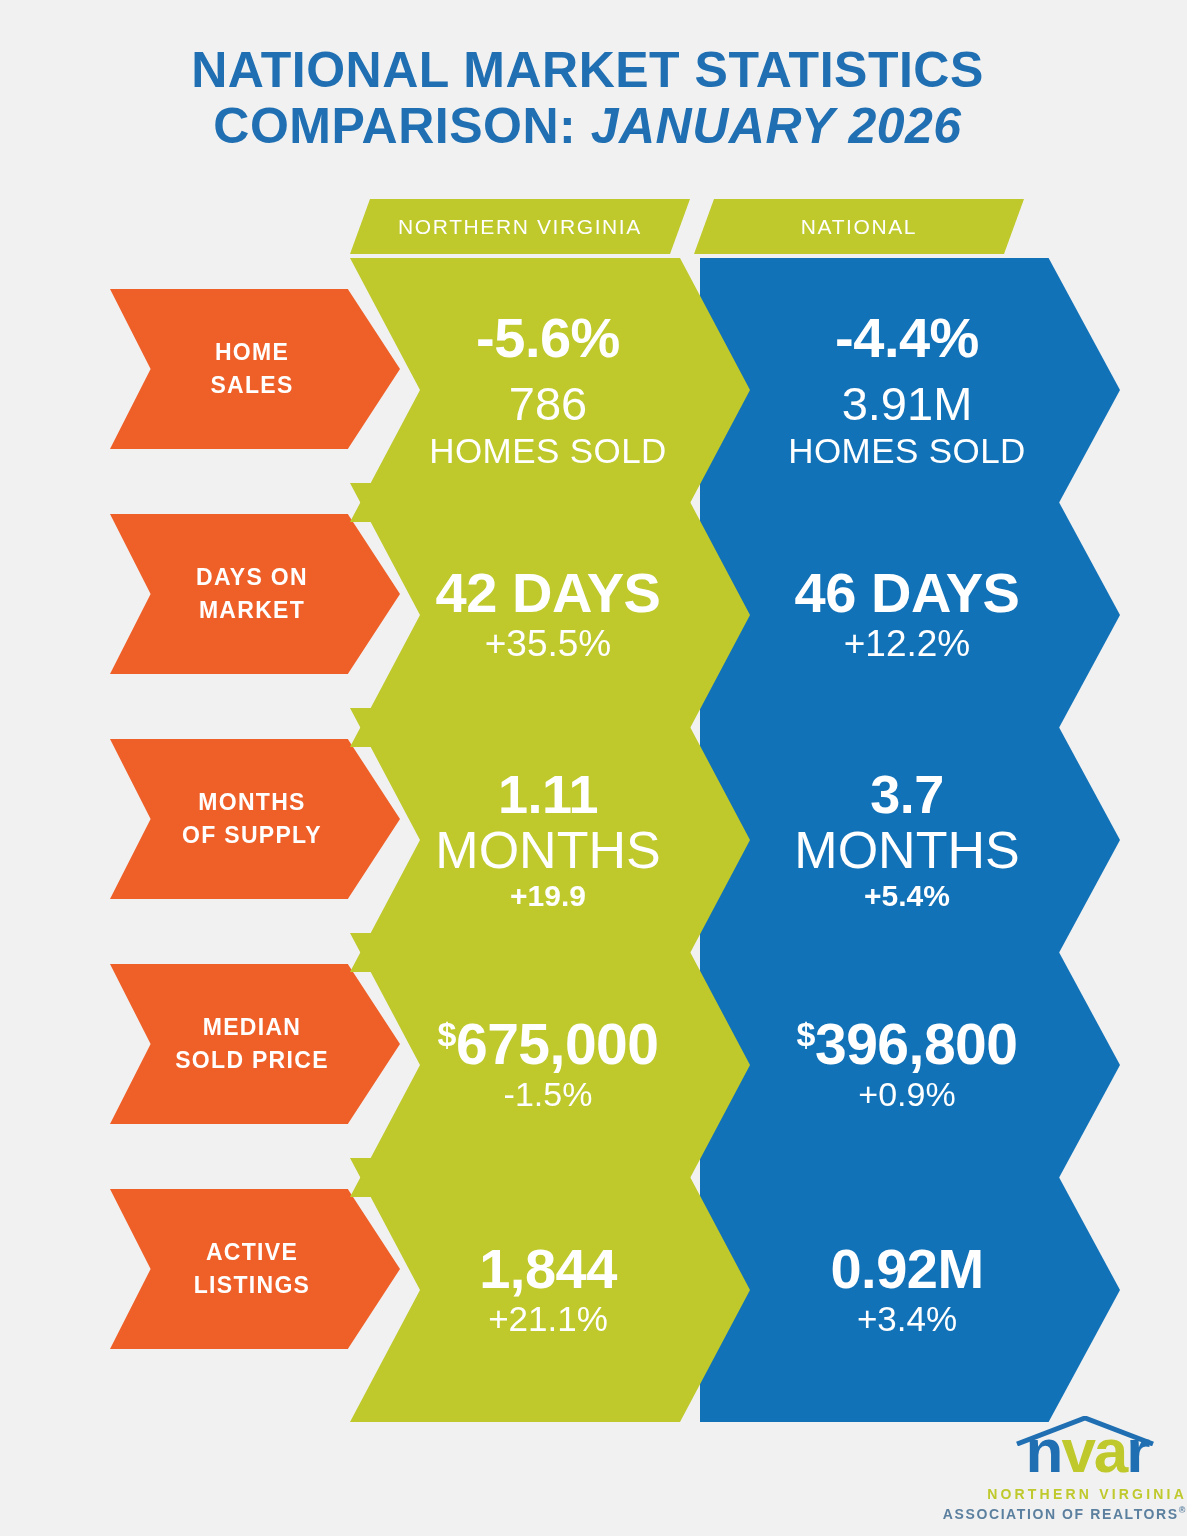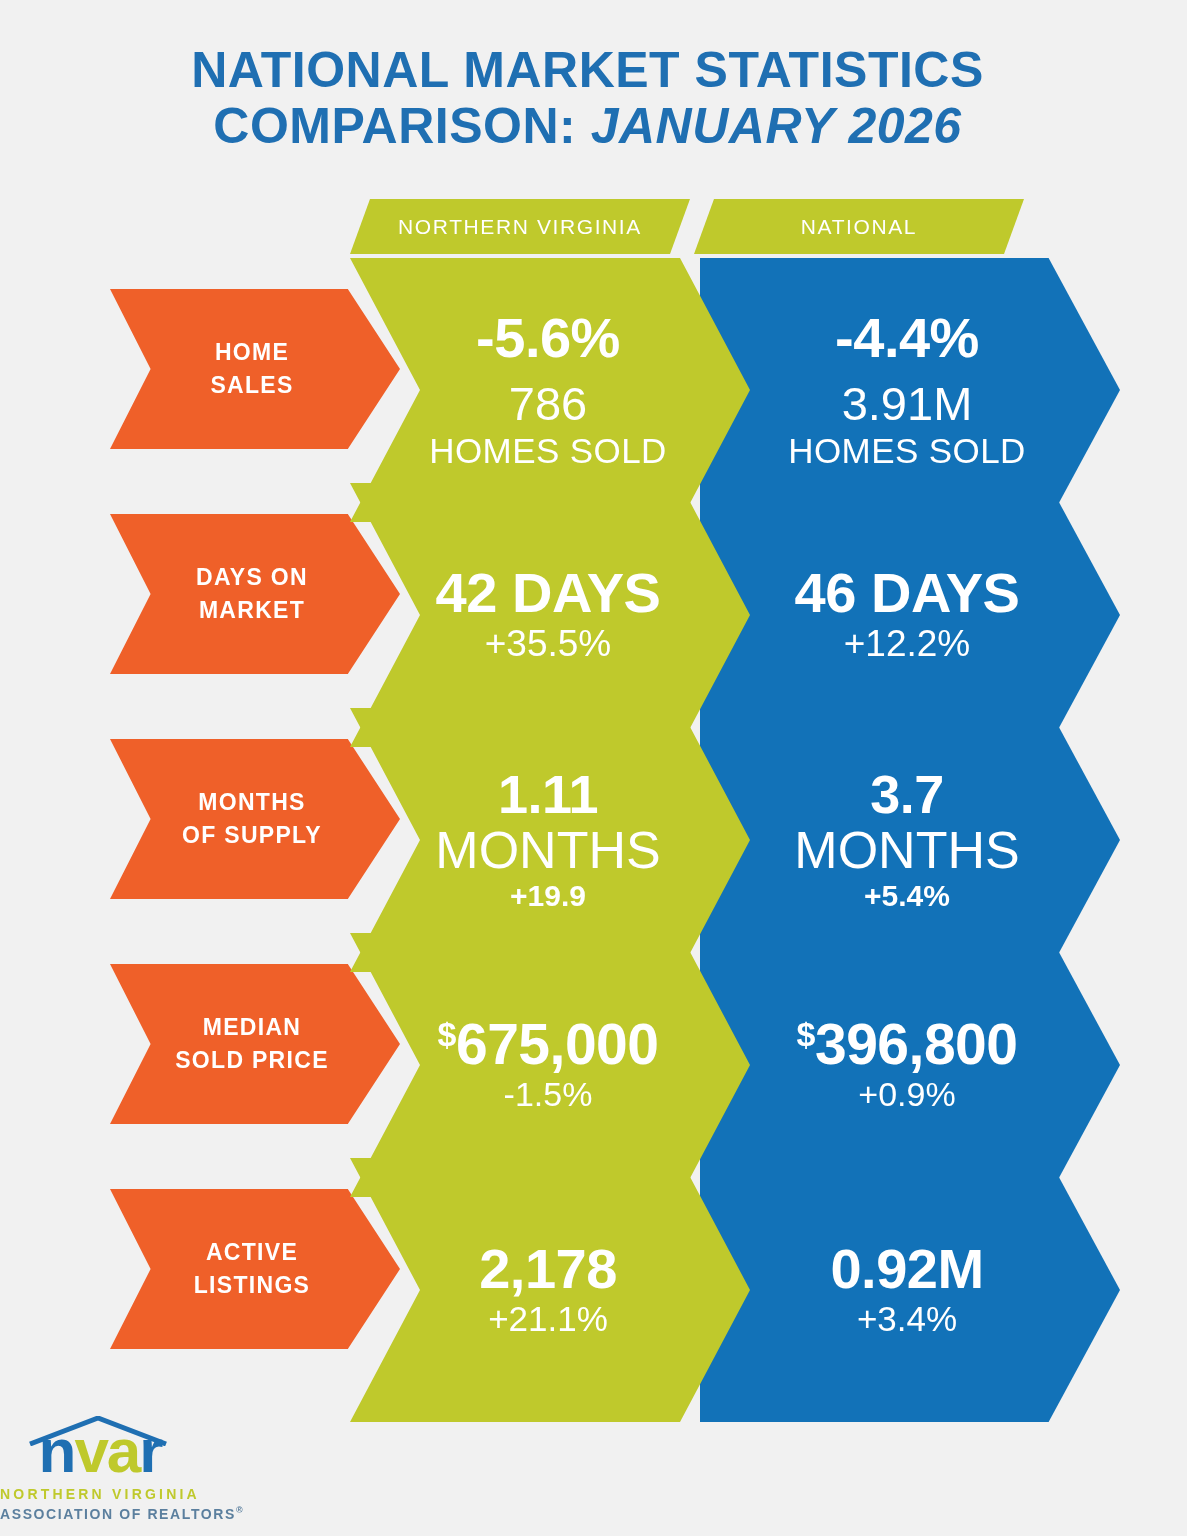--- a/index.html
+++ b/index.html
@@ -158,21 +158,21 @@
   .row-4 .delta{ font-size:34px; }
 
   .row-5 .big{ font-size:56px; }
   .row-5 .delta{ font-size:35px; }
 
   
   .logo{
     position:absolute;
     left:0; right:0; bottom:14px;
     display:flex; flex-direction:column;
-    align-items:flex-start;
+    align-items:flex-end;
   }
   .logo-mark{ position:relative; width:200px; height:64px; }
   .logo-roof{ position:absolute; top:0; left:28px; }
   .logo-word{
     position:absolute; bottom:-2px; left:0; width:200px;
     text-align:center;
     font-size:62px;
     font-weight:bold;
     letter-spacing:-2px;
     line-height:1;
@@ -281,21 +281,21 @@
         <span class="delta">+0.9%</span>
       </div>
     </div>
 
     <div class="row row-5">
       <div class="label-arrow">
         <span class="l1">ACTIVE</span>
         <span class="l2">LISTINGS</span>
       </div>
       <div class="data-arrow arrow-green">
-        <span class="big">2,178</span>
+        <span class="big">1,844</span>
         <span class="delta">+21.1%</span>
       </div>
       <div class="data-arrow arrow-blue">
         <span class="big">0.92M</span>
         <span class="delta">+3.4%</span>
       </div>
     </div>
 
   </div>
 

